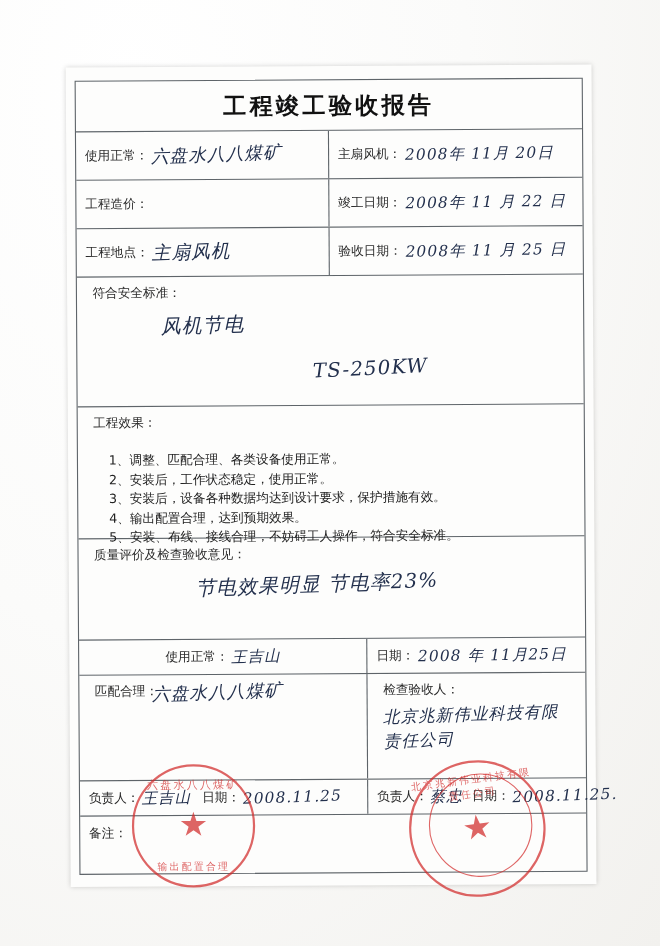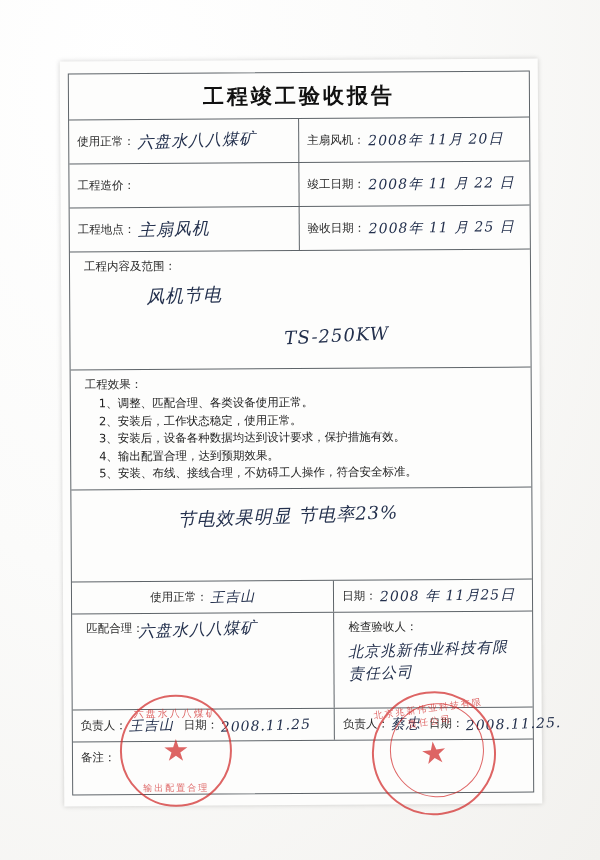--- a/index.html
+++ b/index.html
@@ -88,21 +88,21 @@
   .hand.small { font-size: 14px; }
   .hand.tilt2 { transform: rotate(-2.4deg); }
   .hand.tilt0 { transform: rotate(-0.6deg); }
 
   
   .effects {
     flex-direction: column;
     align-items: flex-start;
     padding: 7px 14px 8px 14px;
   }
-  .effects .label { margin-bottom: 3px; }
+  .effects .label { margin-bottom: 18px; }
   .effects ol { margin: 0; padding: 0; list-style: none; }
   .effects li {
     font-size: 11.5px;
     color: #222;
     line-height: 17.5px;
     padding-left: 14px;
     white-space: nowrap;
   }
   
   .content-cell {
@@ -201,41 +201,42 @@
         <span class="hand" style="margin-left:2px;font-size:17px;">主扇风机</span>
       </div>
       <div class="cell" style="width:50%;">
         <span class="label">验收日期：</span>
         <span class="hand small tilt0" style="margin-left:3px;">2008年 11 月 25 日</span>
       </div>
     </div>
 
     <div class="row" style="height:118px;">
       <div class="cell content-cell" style="width:100%;">
-        <span class="label">工程内容及范围：</span>
+        <span class="label">符合安全标准：</span>
         <span class="hand" style="margin-left:62px;margin-top:10px;font-size:18px;">风机节电</span>
         <span class="hand tilt2" style="margin-left:200px;margin-top:18px;font-size:18px;">TS-250KW</span>
       </div>
     </div>
 
     <div class="row" style="height:120px;">
       <div class="cell effects" style="width:100%;">
         <span class="label">工程效果：</span>
         <ol>
           <li>1、调整、匹配合理、各类设备使用正常。</li>
           <li>2、安装后，工作状态稳定，使用正常。</li>
           <li>3、安装后，设备各种数据均达到设计要求，保护措施有效。</li>
           <li>4、输出配置合理，达到预期效果。</li>
           <li>5、安装、布线、接线合理，不妨碍工人操作，符合安全标准。</li>
         </ol>
       </div>
     </div>
 
     <div class="row" style="height:92px;">
       <div class="cell content-cell" style="width:100%;">
+        <span class="label">质量评价及检查验收意见：</span>
         <span class="hand" style="margin-left:92px;margin-top:8px;font-size:18px;">节电效果明显 节电率23%</span>
       </div>
     </div>
 
     <div class="row" style="height:32px;">
       <div class="cell vline" style="width:57%;justify-content:center;">
         <span class="label">使用正常：</span>
         <span class="hand small" style="margin-left:2px;">王吉山</span>
       </div>
       <div class="cell" style="width:43%;">

